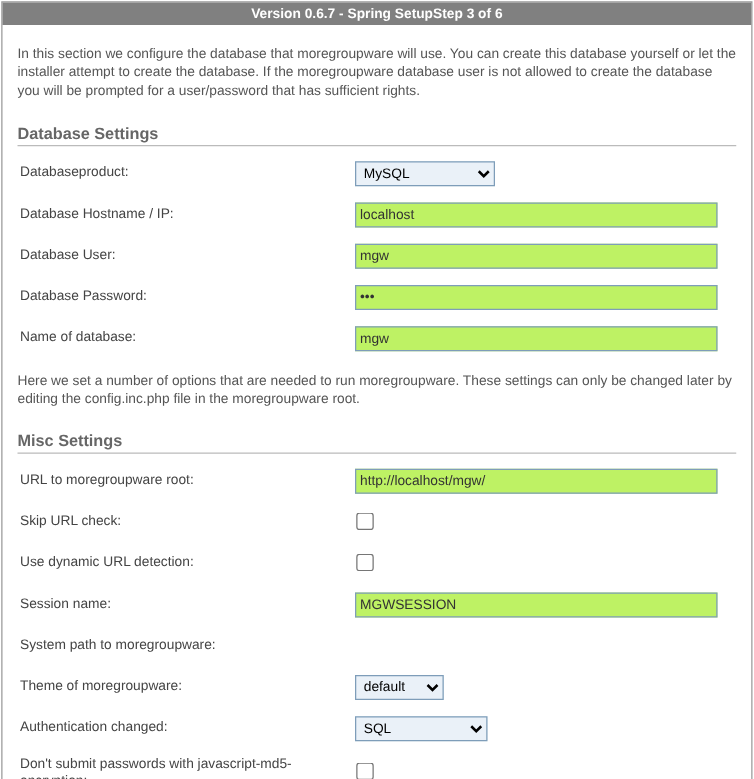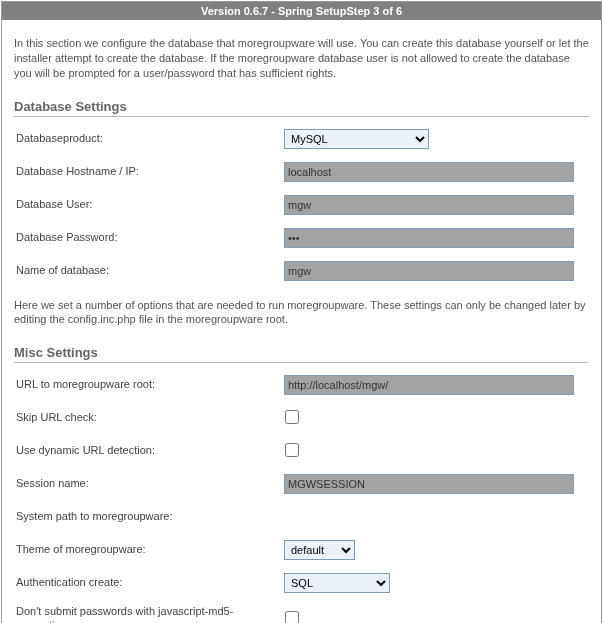--- a/index.html
+++ b/index.html
@@ -52,21 +52,21 @@
     padding-left: 2px;
     line-height: 1.25;
   }
   .form-ctrl {
     flex: 1;
   }
   .text-input {
     width: 290px;
     height: 20px;
     border: 1px solid #7e9db9;
-    background: #a3a3a3;
+    background: #bef264;
     font-family: Verdana, Arial, sans-serif;
     font-size: 11px;
     padding: 1px 3px;
     color: #333;
   }
   .select {
     height: 20px;
     border: 1px solid #7e9db9;
     background: #eaf1f8;
     font-family: Verdana, Arial, sans-serif;
@@ -121,21 +121,21 @@
 
   <div class="content">
 
     <p class="intro">In this section we configure the database that moregroupware will use. You can create this database yourself or let the installer attempt to create the database. If the moregroupware database user is not allowed to create the database you will be prompted for a user/password that has sufficient rights.</p>
 
     <div class="section-head">Database Settings</div>
 
     <div class="form-row">
       <div class="form-label">Databaseproduct:</div>
       <div class="form-ctrl">
-        <select class="select" style="width:145px">
+        <select class="select" style="width:112px">
           <option>MySQL</option>
         </select>
       </div>
     </div>
 
     <div class="form-row">
       <div class="form-label">Database Hostname / IP:</div>
       <div class="form-ctrl">
         <input type="text" class="text-input" value="localhost" style="">
       </div>
@@ -201,21 +201,21 @@
     <div class="form-row">
       <div class="form-label">Theme of moregroupware:</div>
       <div class="form-ctrl">
         <select class="select" style="width:71px">
           <option>default</option>
         </select>
       </div>
     </div>
 
     <div class="form-row">
-      <div class="form-label">Authentication create:</div>
+      <div class="form-label">Authentication changed:</div>
       <div class="form-ctrl">
         <select class="select" style="width:106px">
           <option>SQL</option>
         </select>
       </div>
     </div>
 
     <div class="form-row">
       <div class="form-label">Don't submit passwords with javascript-md5-encryption:</div>
       <div class="form-ctrl">

